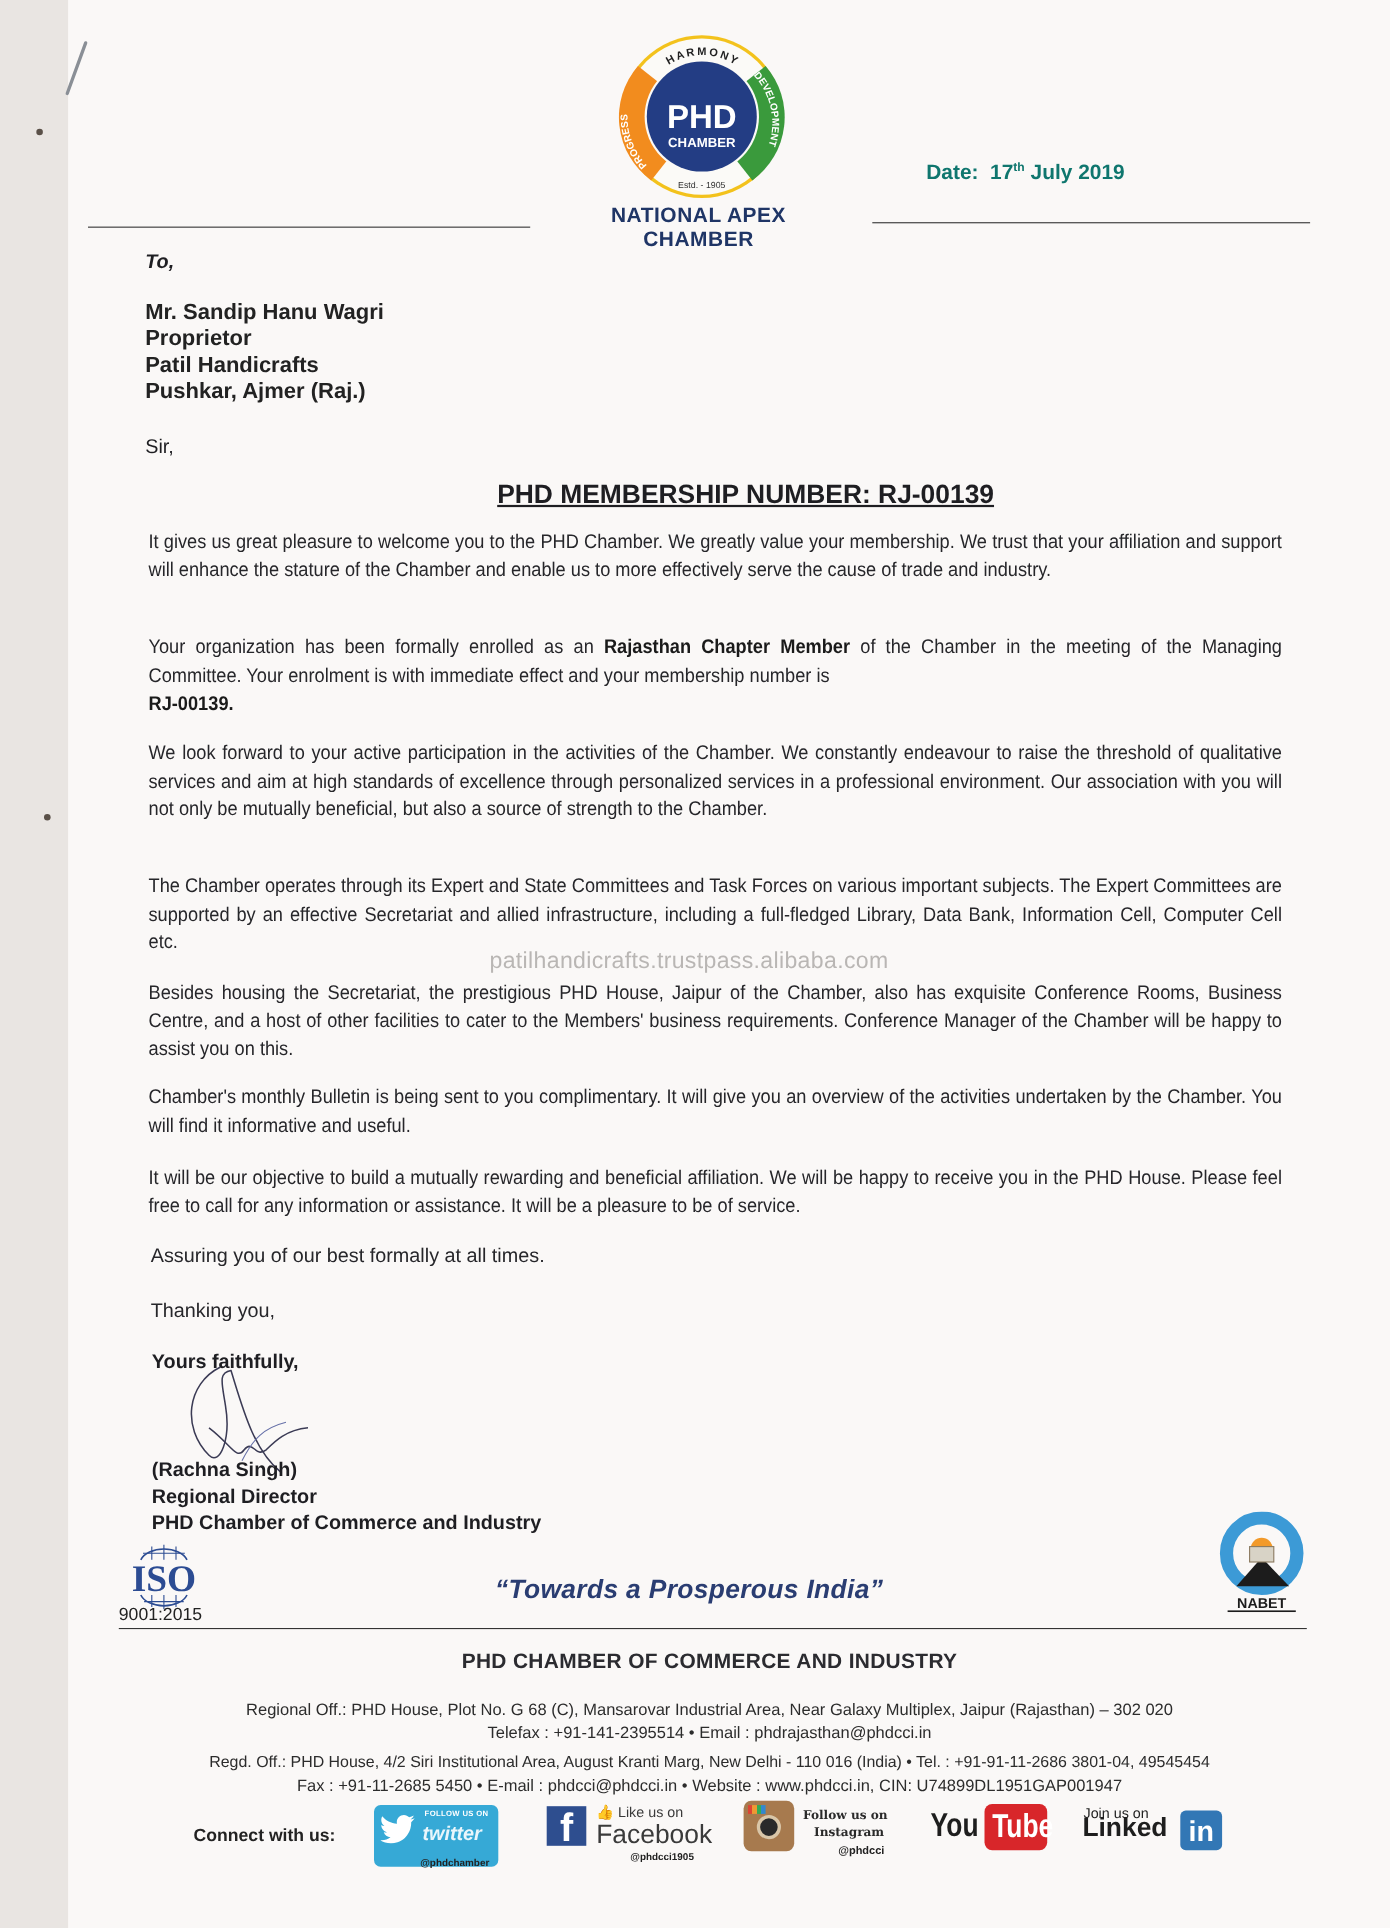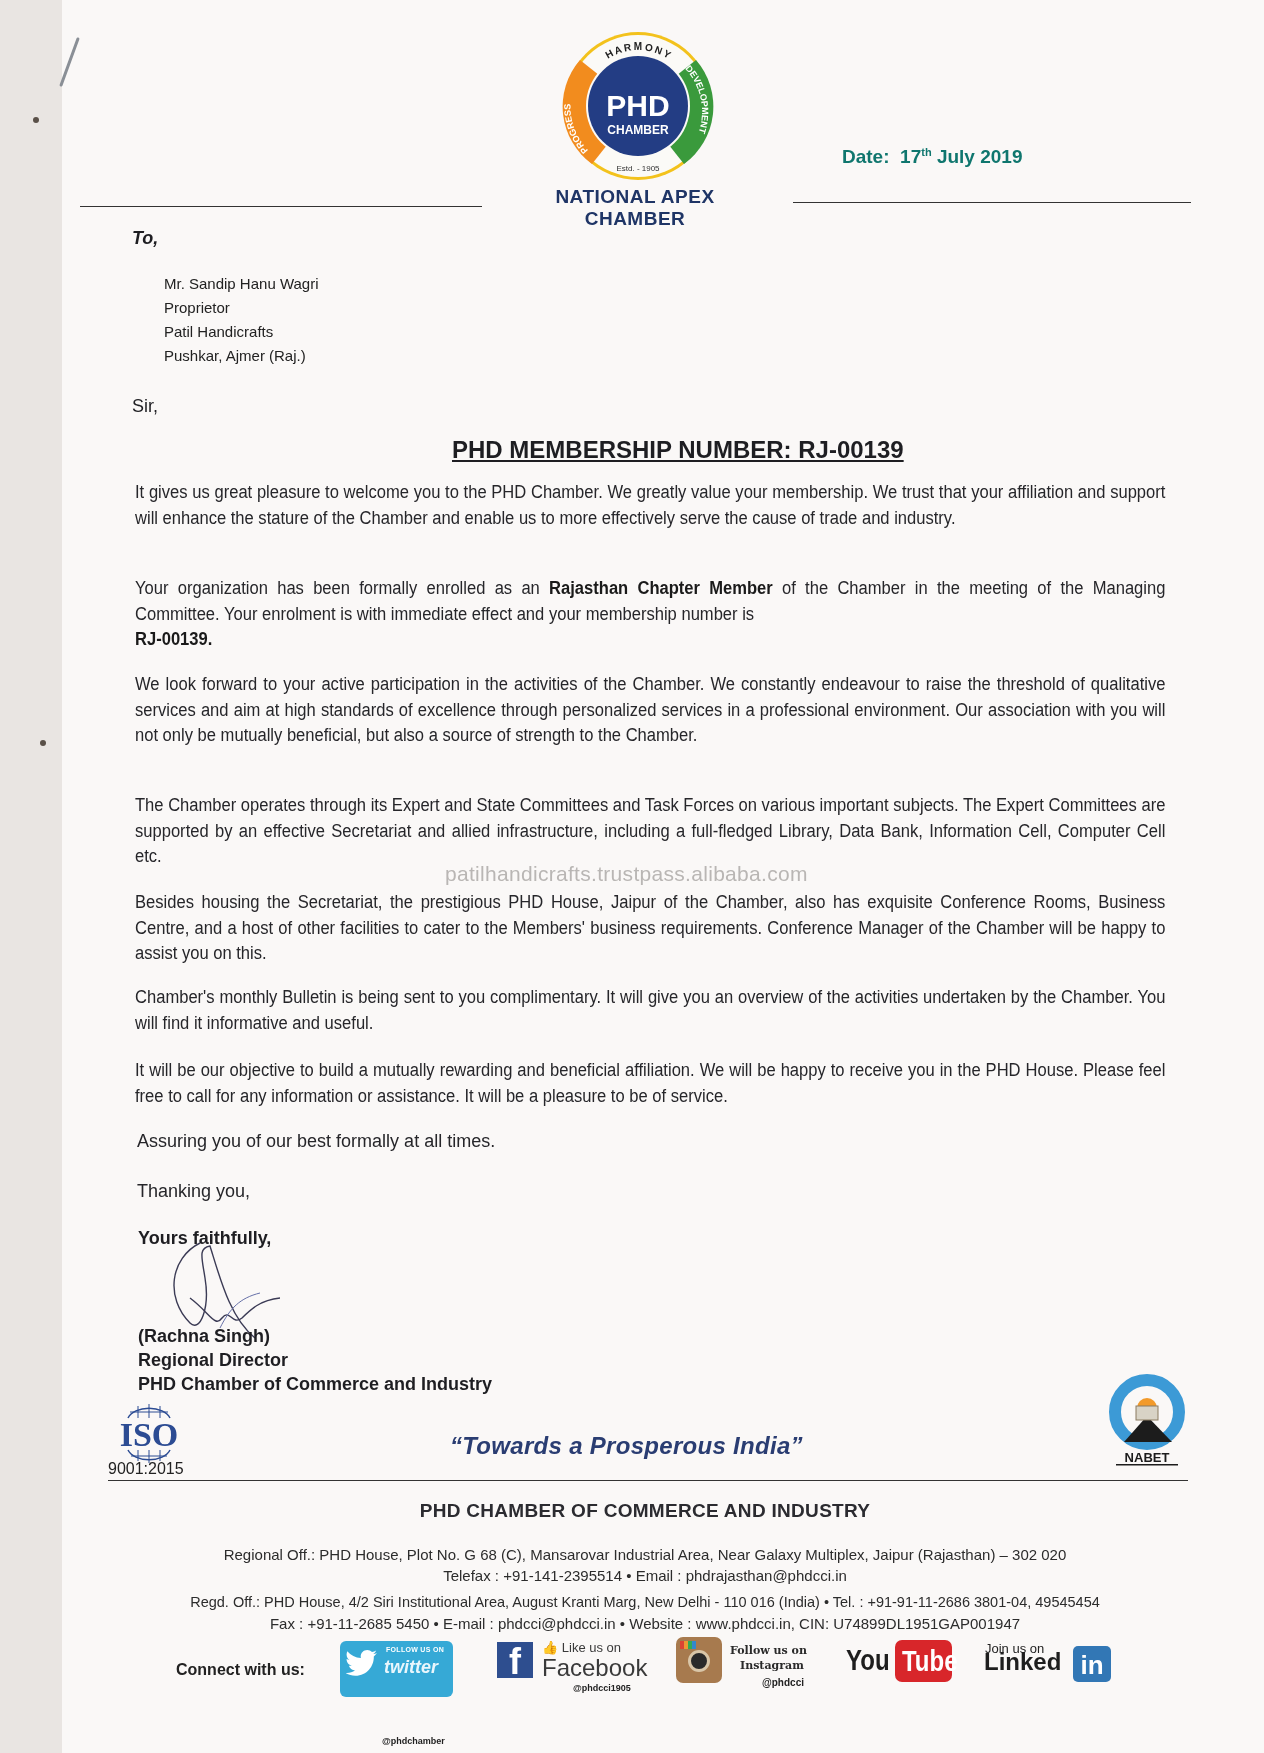--- a/index.html
+++ b/index.html
@@ -22,21 +22,21 @@
   .apex { left:512px; top:186px; width:246px; text-align:center; font-weight:bold; font-size:19px; letter-spacing:0.5px; color:#1f3566; }
   .hline-l { left:80px; top:206px; width:402px; height:1px; background:#333; }
   .hline-r { left:793px; top:202px; width:398px; height:1px; background:#333; }
   .date { left:842px; top:146px; font-weight:bold; font-size:19px; color:#0f766e; }
   .date sup { font-size:11px; }
   .mark { left:68px; top:36px; width:3px; height:52px; background:#8a8f96; transform:rotate(20deg); border-radius:2px; }
   .dot { width:6px; height:6px; border-radius:50%; background:#5a5048; }
 
   
   .to { left:132px; top:228px; font-weight:bold; font-size:18px;font-style:italic; }
-  .addr { left:132px; top:272px; font-weight:normal; font-size:15px; line-height:24px; color:#222;margin-left:32px; }
+  .addr { left:132px; top:272px; font-weight:bold; font-size:20px; line-height:24px; color:#222; }
   .sir { left:132px; top:396px; font-size:18px; }
   .subject { left:452px; top:436px; font-weight:bold; font-size:24px; text-decoration:underline; }
 
   
   .para {
     left:135px; width:1030px; font-size:18px; line-height:25.5px;
     text-align:justify; color:#26262a;
     transform:scaleX(0.92); transform-origin:left top;
     width:1120px;
   }
@@ -189,21 +189,21 @@
 
 <div class="abs connect">Connect with us:</div>
 
 <div class="social tw">
   <svg style="position:absolute;left:6px;top:9px;" width="32" height="26" viewBox="0 0 32 26">
     <path d="M31 3c-1.2.5-2.4.9-3.7 1 1.3-.8 2.3-2 2.8-3.5-1.2.7-2.6 1.3-4.1 1.6C24.8.9 23.1 0 21.2 0c-3.6 0-6.5 2.9-6.5 6.5 0 .5.1 1 .2 1.5C9.5 7.7 4.7 5.1 1.5 1.2.9 2.2.6 3.3.6 4.5c0 2.3 1.1 4.3 2.9 5.4-1.1 0-2.1-.3-2.9-.8v.1c0 3.2 2.2 5.8 5.2 6.4-.5.1-1.1.2-1.7.2-.4 0-.8 0-1.2-.1.8 2.6 3.2 4.5 6.1 4.5-2.2 1.7-5 2.8-8.1 2.8-.5 0-1 0-1.6-.1 2.9 1.8 6.3 2.9 10 2.9 12 0 18.5-9.9 18.5-18.5v-.8C29 5.5 30.1 4.3 31 3z" fill="#fff"></path>
   </svg>
   <span class="small">FOLLOW US ON</span>
   <span class="big">twitter</span>
 </div>
-<span class="handle" style="left:382px;top:1688px;margin-top:48px;">@phdchamber</span>
+<span class="handle" style="left:382px;top:1688px;">@phdchamber</span>
 
 <div class="social fb-sq">f</div>
 <span class="social fb-t1"><span>👍</span> <span>Like us on</span></span>
 <span class="social fb-t2">Facebook</span>
 <span class="handle" style="left:573px;top:1683px;">@phdcci1905</span>
 
 <div class="social ig">
   <div class="stripe"></div>
   <div class="lens"></div>
 </div>

